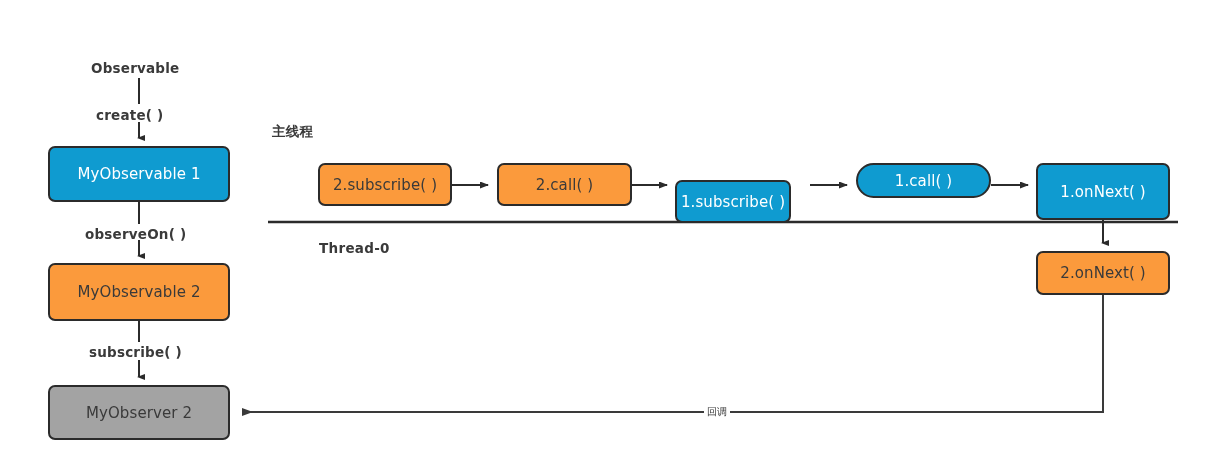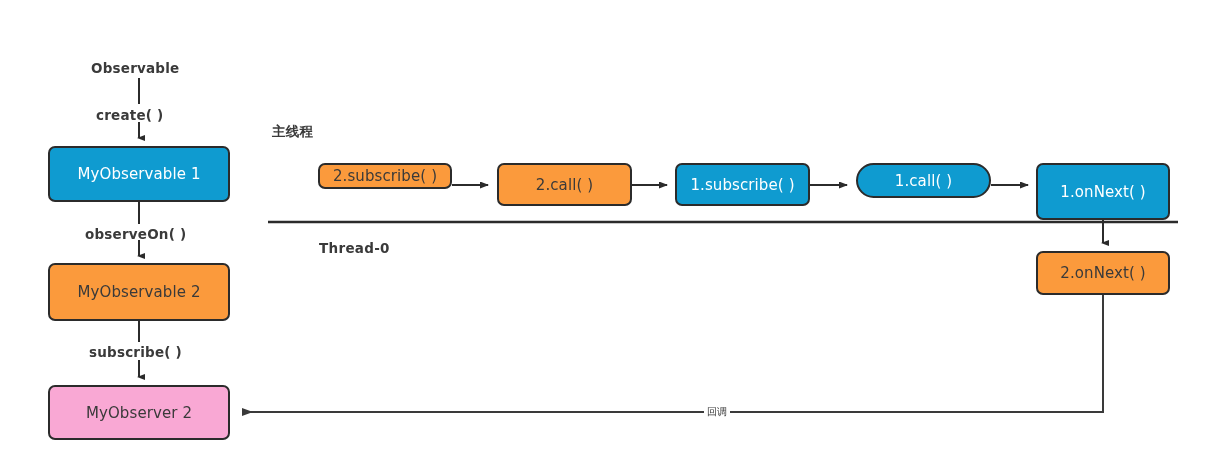--- a/index.html
+++ b/index.html
@@ -38,21 +38,21 @@
   }
   .node.blue {
     background: #0f9bd0;
     color: #ffffff;
   }
   .node.orange {
     background: #fb9a3c;
     color: #3a3a3a;
   }
   .node.white {
-    background: #f9a8d4;
+    background: #a3a3a3;
     color: #3a3a3a;
   }
   .edge-label {
     position: absolute;
     font-size: 13.5px;
     font-weight: bold;
     color: #3a3a3a;
     white-space: nowrap;
     letter-spacing: 0.2px;
   }
@@ -118,23 +118,23 @@
   <div class="edge-label" style="left:85px; top:226px;">observeOn( )</div>
   <div class="edge-label" style="left:89px; top:344px;">subscribe( )</div>
 
   <div class="node blue" style="left:48px; top:146px; width:182px; height:56px;">MyObservable 1</div>
   <div class="node orange" style="left:48px; top:263px; width:182px; height:58px;">MyObservable 2</div>
   <div class="node white" style="left:48px; top:385px; width:182px; height:55px;">MyObserver 2</div>
 
   <div class="swim-label" style="left:272px; top:123px;">主线程</div>
   <div class="swim-label" style="left:272px; top:240px;margin-left:47px;">Thread-0</div>
 
-  <div class="node orange" style="left:318px; top:163px; width:134px; height:26px;">2.subscribe( )</div>
+  <div class="node orange" style="left:318px; top:163px; width:134px; height:43px;">2.subscribe( )</div>
   <div class="node orange" style="left:497px; top:163px; width:135px; height:43px;">2.call( )</div>
-  <div class="node blue" style="left:675px; top:163px; width:135px; height:43px;">1.subscribe( )</div>
+  <div class="node blue" style="left:675px; top:180px; width:116px; height:43px;">1.subscribe( )</div>
   <div class="node blue" style="left:856px; top:163px; width:135px; height:35px;border-radius:18px;">1.call( )</div>
   <div class="node blue" style="left:1036px; top:163px; width:134px; height:57px;">1.onNext( )</div>
 
   <div class="node orange" style="left:1036px; top:251px; width:134px; height:44px;">2.onNext( )</div>
 
   <div class="callback-label" style="left:704px; top:404px;">回调</div>
 
 </div>
 
 </body></html>

